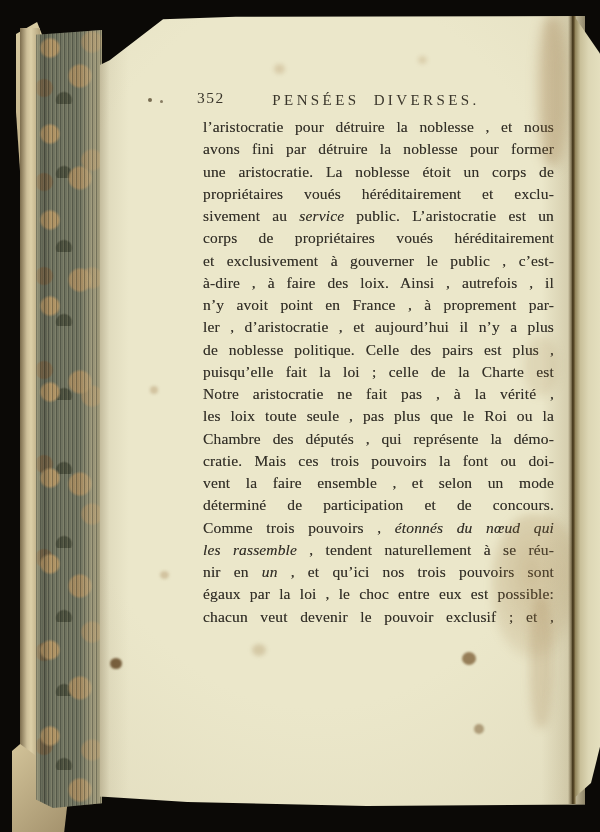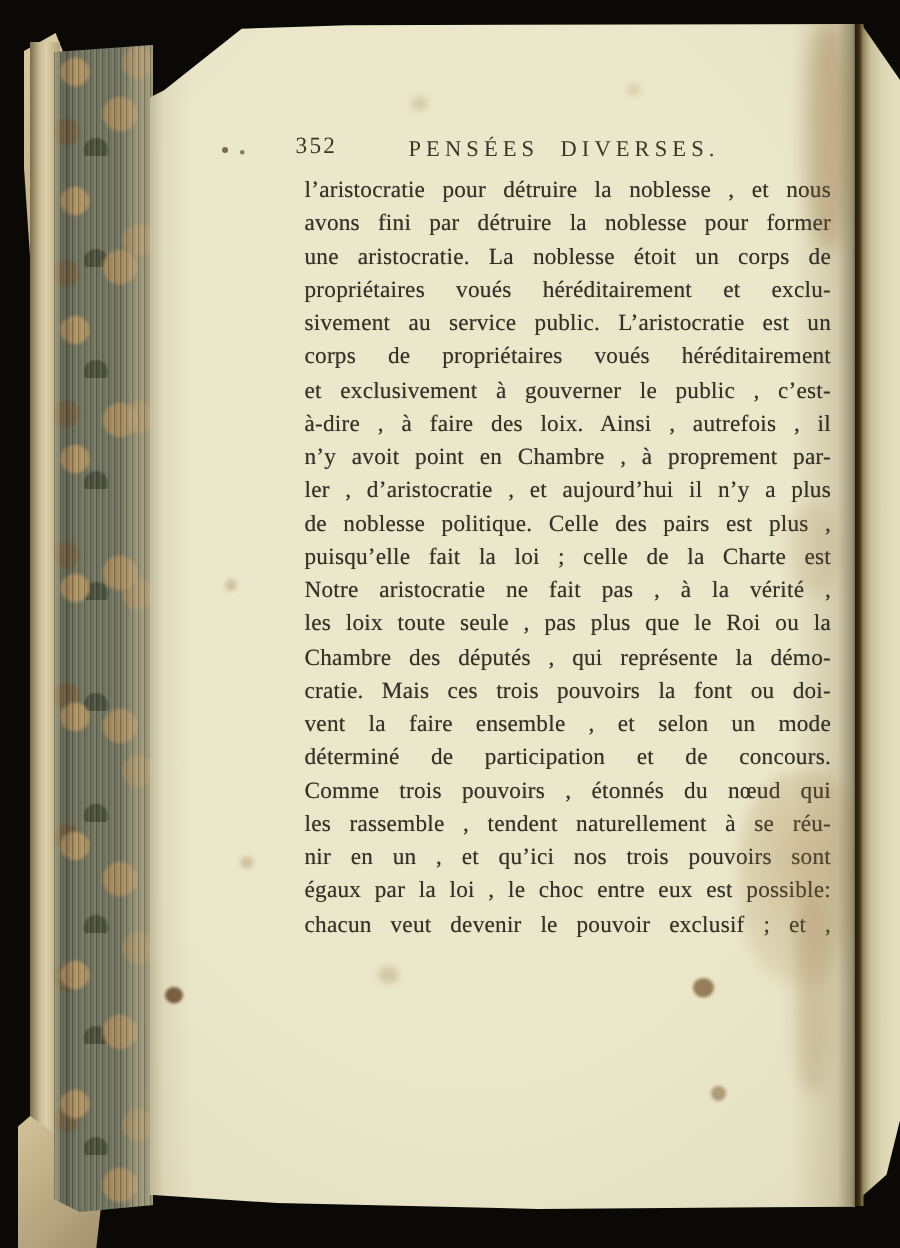--- a/index.html
+++ b/index.html
@@ -42,35 +42,36 @@
 
   
   .page-main{
     left:100px;top:16px;width:470px;height:790px;
     background:
       linear-gradient(90deg, rgba(105,88,52,.30) 0, rgba(105,88,52,.08) 2%, rgba(0,0,0,0) 6%),
       linear-gradient(270deg, rgba(63,48,20,.50) 0, rgba(122,100,55,.22) 2.5%, rgba(0,0,0,0) 9%),
       radial-gradient(ellipse 115% 95% at 45% 42%, #ebe7ca 48%, #e3dec0 76%, #d3ccaa 100%);
     clip-path:polygon(0 6.2%,2% 5.6%,13% .4%,28% .1%,100% 0,100% 99.8%,55% 100%,18% 99.5%,0 98.8%);
     color:#312e26;
+    padding-left:15px;
   }
   .page-number{
     left:97px;top:73px;font-size:15.5px;letter-spacing:1.5px;color:#3a362b;
   }
   .running-title{
     left:96px;top:76px;width:360px;text-align:center;
     font-size:15px;letter-spacing:3.4px;word-spacing:7px;color:#3a362b;
   }
   .body-text{
     left:103px;top:100px;width:351px;
     font-size:15.5px;line-height:22.25px;letter-spacing:.15px;
     color:#333028;text-shadow:0 0 .5px rgba(60,55,45,.55);
   }
   .bodyline{height:22.25px;text-align:justify;text-align-last:justify;overflow:hidden;}
-  .bodyline .it{margin-top:18px;}
+  .bodyline .it{font-style:italic;margin-top:18px;}
 
   
   .crease{
     left:568px;top:16px;width:8px;height:788px;
     background:linear-gradient(90deg, rgba(90,72,38,0) 0, rgba(74,58,28,.55) 40%, #3c2f13 60%, #8a7950 90%, rgba(138,121,80,0) 100%);
   }
   .sliver{
     left:575px;top:14px;width:25px;height:788px;
     background:linear-gradient(90deg,#8f8258 0,#c9c09a 22%,#ddd7b5 55%,#e4dfbe 100%);
     clip-path:polygon(0 .4%,100% 5%,100% 93%,64% 97.6%,0 99.4%);
@@ -110,21 +111,21 @@
   <div class="abs running-title">PENSÉES DIVERSES.</div>
   <div class="abs body-text">
       <div class="bodyline"><span>l’aristocratie pour détruire la noblesse , et nous</span></div>
       <div class="bodyline"><span>avons fini par détruire la noblesse pour former</span></div>
       <div class="bodyline"><span>une aristocratie. La noblesse étoit un corps de</span></div>
       <div class="bodyline"><span>propriétaires voués héréditairement et exclu-</span></div>
       <div class="bodyline"><span>sivement au </span><span class="it">service</span><span> public. L’aristocratie est un</span></div>
       <div class="bodyline"><span>corps de propriétaires voués héréditairement</span></div>
       <div class="bodyline"><span>et exclusivement à gouverner le public , c’est-</span></div>
       <div class="bodyline"><span>à-dire , à faire des loix. Ainsi , autrefois , il</span></div>
-      <div class="bodyline"><span>n’y avoit point en Chambre , à proprement par-</span></div>
+      <div class="bodyline"><span>n’y avoit point en France , à proprement par-</span></div>
       <div class="bodyline"><span>ler , d’aristocratie , et aujourd’hui il n’y a plus</span></div>
       <div class="bodyline"><span>de noblesse politique. Celle des pairs est plus ,</span></div>
       <div class="bodyline"><span>puisqu’elle fait la loi ; celle de la Charte est</span></div>
       <div class="bodyline"><span>Notre aristocratie ne fait pas , à la vérité ,</span></div>
       <div class="bodyline"><span>les loix toute seule , pas plus que le Roi ou la</span></div>
       <div class="bodyline"><span>Chambre des députés , qui représente la démo-</span></div>
       <div class="bodyline"><span>cratie. Mais ces trois pouvoirs la font ou doi-</span></div>
       <div class="bodyline"><span>vent la faire ensemble , et selon un mode</span></div>
       <div class="bodyline"><span>déterminé de participation et de concours.</span></div>
       <div class="bodyline"><span>Comme trois pouvoirs , </span><span class="it">étonnés du nœud qui</span></div>

